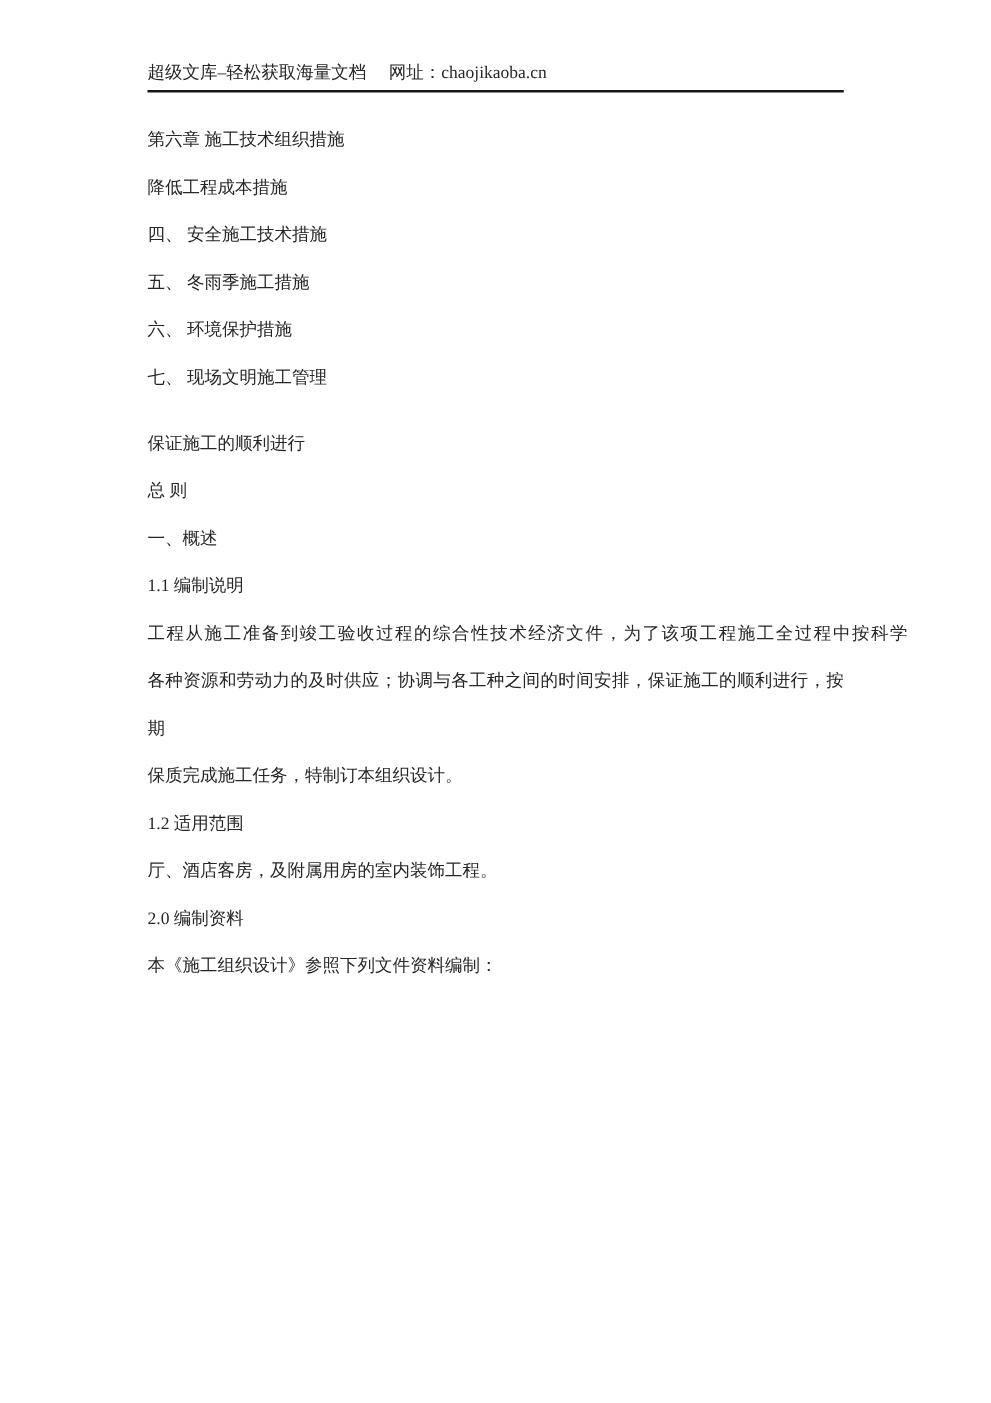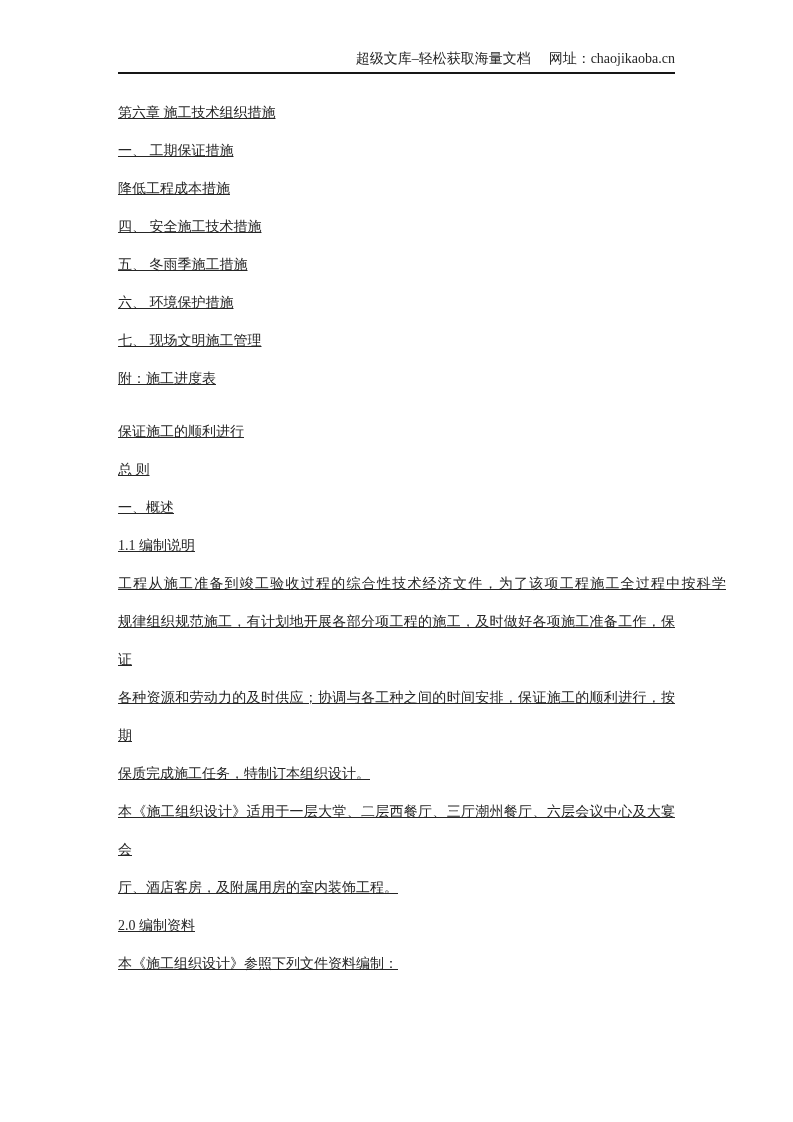--- a/index.html
+++ b/index.html
@@ -14,41 +14,39 @@
     overflow: hidden;
     font-family: "Liberation Serif", "DejaVu Serif", serif;
     color: #262626;
   }
   .page-header {
     position: absolute;
     left: 118px;
     top: 50px;
     width: 557px;
     display: flex;
-    justify-content: flex-end;
     align-items: baseline;
     gap: 18px;
     font-size: 14px;
     line-height: 1.25;
     padding-bottom: 4px;
     border-bottom: 2px solid #161616;
     white-space: nowrap;
   }
   .doc-body {
     position: absolute;
     left: 118px;
     top: 94px;
     width: 557px;
     font-size: 14px;
     line-height: 38px;
   }
   .blk {
     margin: 0;
     white-space: nowrap;
-    text-decoration: underline;
   }
   .blk.justify,
   .blk.justify-wide {
     white-space: normal;
     text-align: justify;
     text-align-last: justify;
   }
   .blk.justify-wide {
     width: 608px;
   }
@@ -60,33 +58,30 @@
 </head>
 <body>
 
 <div class="page-header">
   <span>超级文库–轻松获取海量文档</span>
   <span>网址：chaojikaoba.cn</span>
 </div>
 
 <div class="doc-body">
     <p class="blk line">第六章 施工技术组织措施</p>
-    <p class="blk line">一、 工期保证措施</p>
     <p class="blk line">降低工程成本措施</p>
     <p class="blk line">四、 安全施工技术措施</p>
     <p class="blk line">五、 冬雨季施工措施</p>
     <p class="blk line">六、 环境保护措施</p>
     <p class="blk line">七、 现场文明施工管理</p>
-    <p class="blk line">附：施工进度表</p>
     <p class="blk spacer"></p>
     <p class="blk line">保证施工的顺利进行</p>
     <p class="blk line">总 则</p>
     <p class="blk line">一、概述</p>
     <p class="blk line">1.1 编制说明</p>
     <p class="blk justify-wide">工程从施工准备到竣工验收过程的综合性技术经济文件，为了该项工程施工全过程中按科学</p>
-    <p class="blk justify">规律组织规范施工，有计划地开展各部分项工程的施工，及时做好各项施工准备工作，保证</p>
     <p class="blk justify">各种资源和劳动力的及时供应；协调与各工种之间的时间安排，保证施工的顺利进行，按期</p>
     <p class="blk line">保质完成施工任务，特制订本组织设计。</p>
-    <p class="blk justify">本《施工组织设计》适用于一层大堂、二层西餐厅、三厅潮州餐厅、六层会议中心及大宴会</p>
+    <p class="blk line">1.2 适用范围</p>
     <p class="blk line">厅、酒店客房，及附属用房的室内装饰工程。</p>
     <p class="blk line">2.0 编制资料</p>
     <p class="blk line">本《施工组织设计》参照下列文件资料编制：</p>
   </div>
 
 </body></html>

